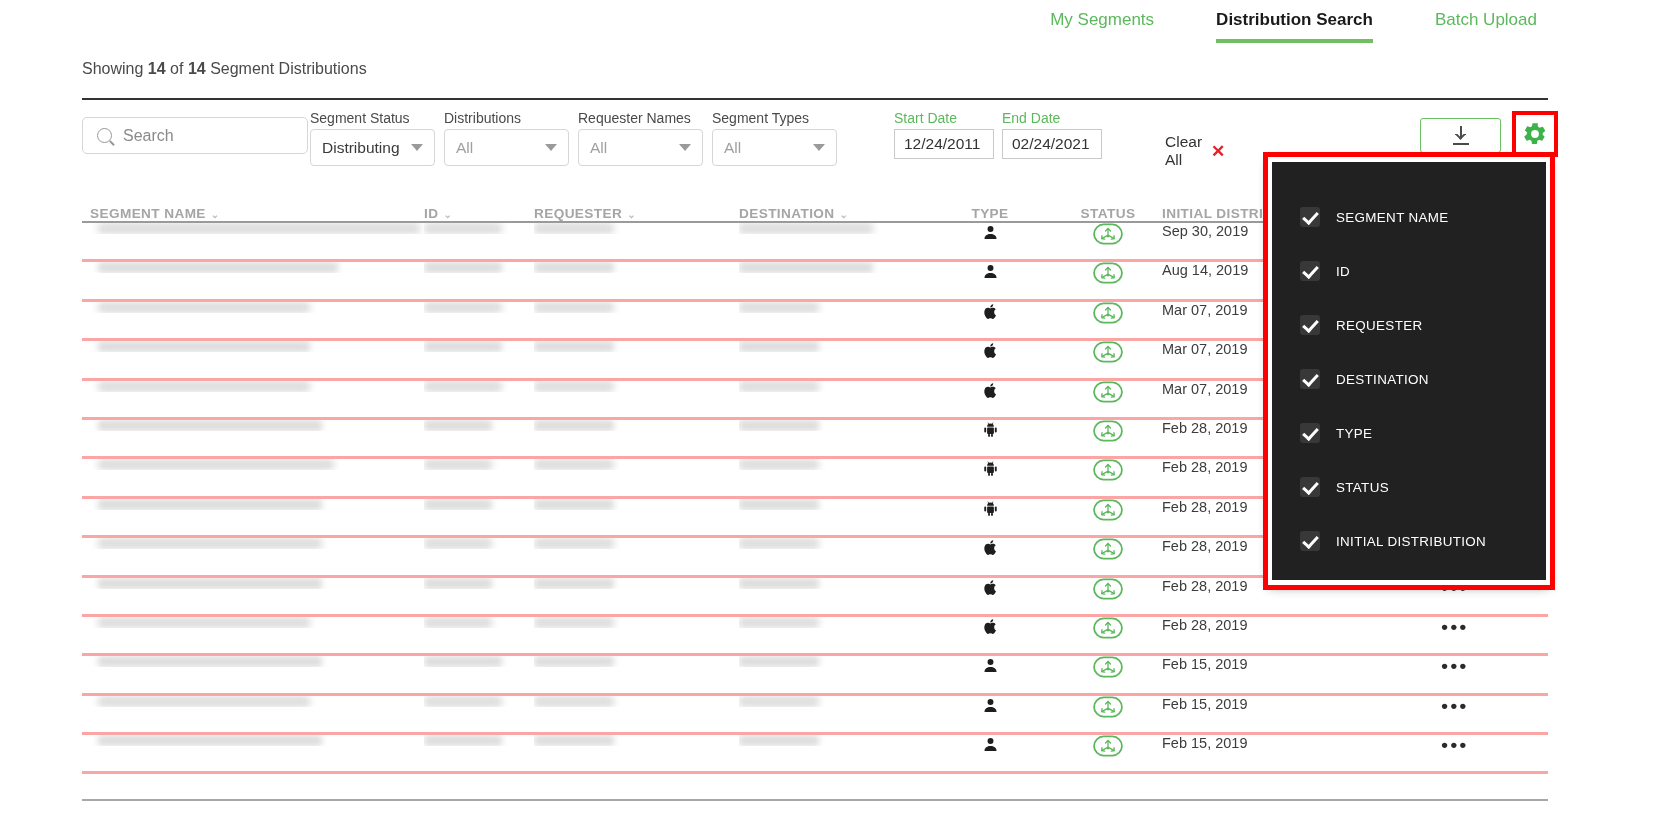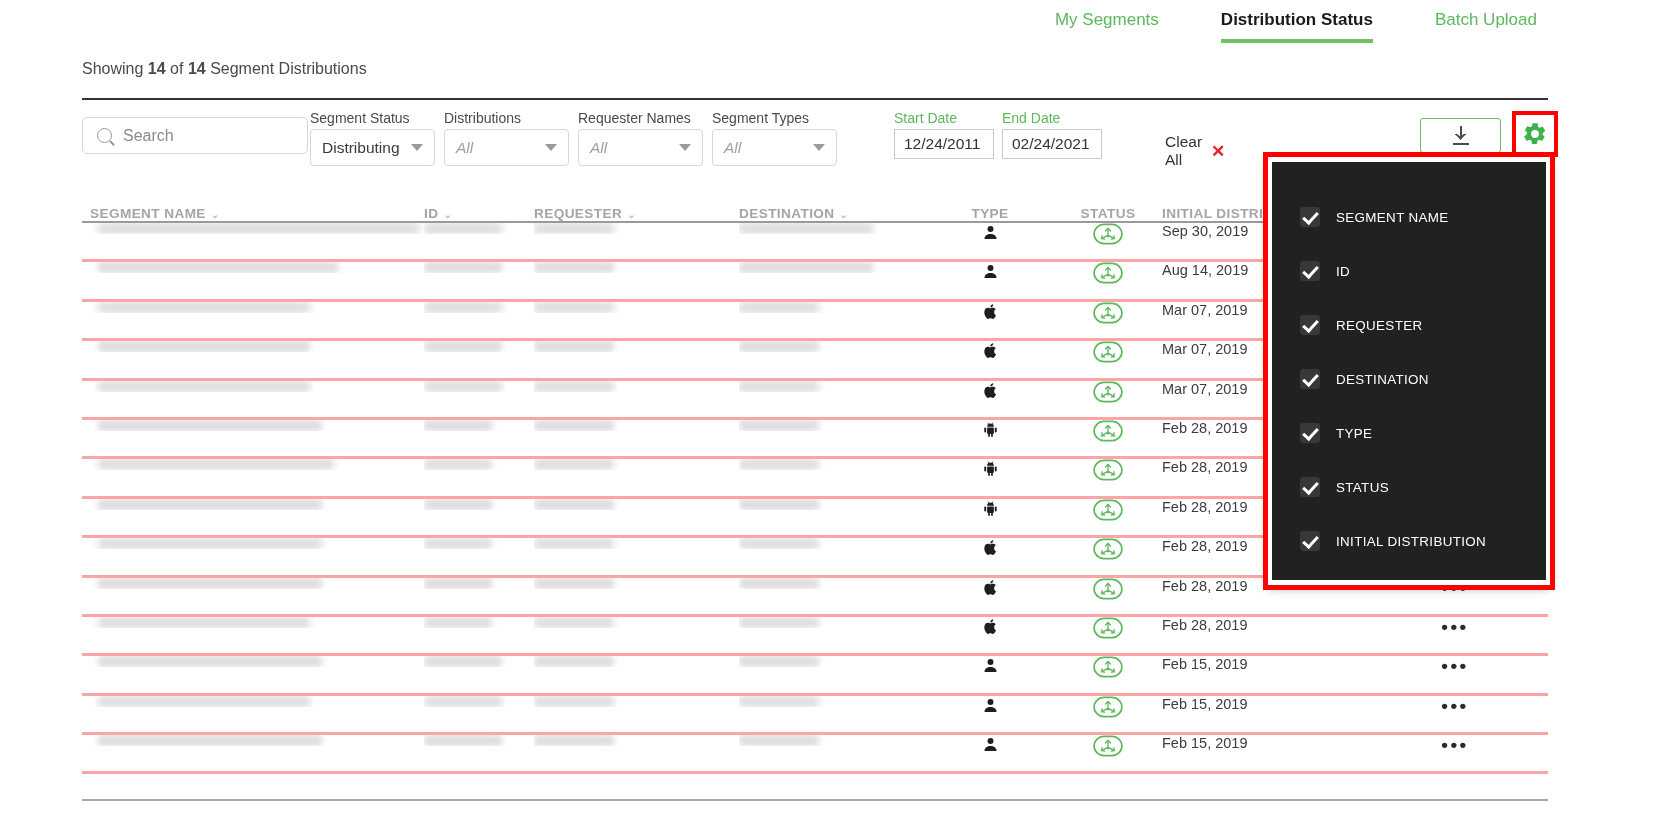--- a/index.html
+++ b/index.html
@@ -82,21 +82,21 @@
     white-space: nowrap;
   }
   .flabel.green { color: #5cb85c; }
   .fselect {
     border: 1px solid #d6d6d6; border-radius: 4px;
     height: 37px; box-sizing: border-box;
     display: flex; align-items: center; justify-content: space-between;
     padding: 0 11px; font-size: 15.5px; background: #fff;
   }
   .fselect .val { color: #3a3a3a; }
-  .fselect .val.ph { color: #a0a0a0; font-style: italic; }
+  .fselect .val.ph { color: #a0a0a0; }
   .caret {
     width: 0; height: 0; border-left: 6px solid transparent;
     border-right: 6px solid transparent; border-top: 7px solid #9a9a9a;
     margin-left: 8px; flex: 0 0 auto;
   }
   .dateinput {
     border: 1px solid #c9c9c9; height: 30px; box-sizing: border-box;
     display: flex; align-items: center; padding: 0 9px;
     font-size: 15.5px; color: #333; background: #fff; width: 100px;
   }
@@ -239,21 +239,21 @@
   }
 </style>
 </head>
 <body>
 
 <div class="page">
 
   <div class="topnav">
     <div class="nav-items" id="nav-items">
         <div class="nav-item">My Segments</div>
-        <div class="nav-item active">Distribution Status</div>
+        <div class="nav-item active">Distribution Search</div>
         <div class="nav-item">Batch Upload</div>
       </div>
   </div>
 
   <div class="title-row">
     <div class="showing">
       <span>Showing</span>
       <b>14</b>
       <span>of</span>
       <b>14</b>

